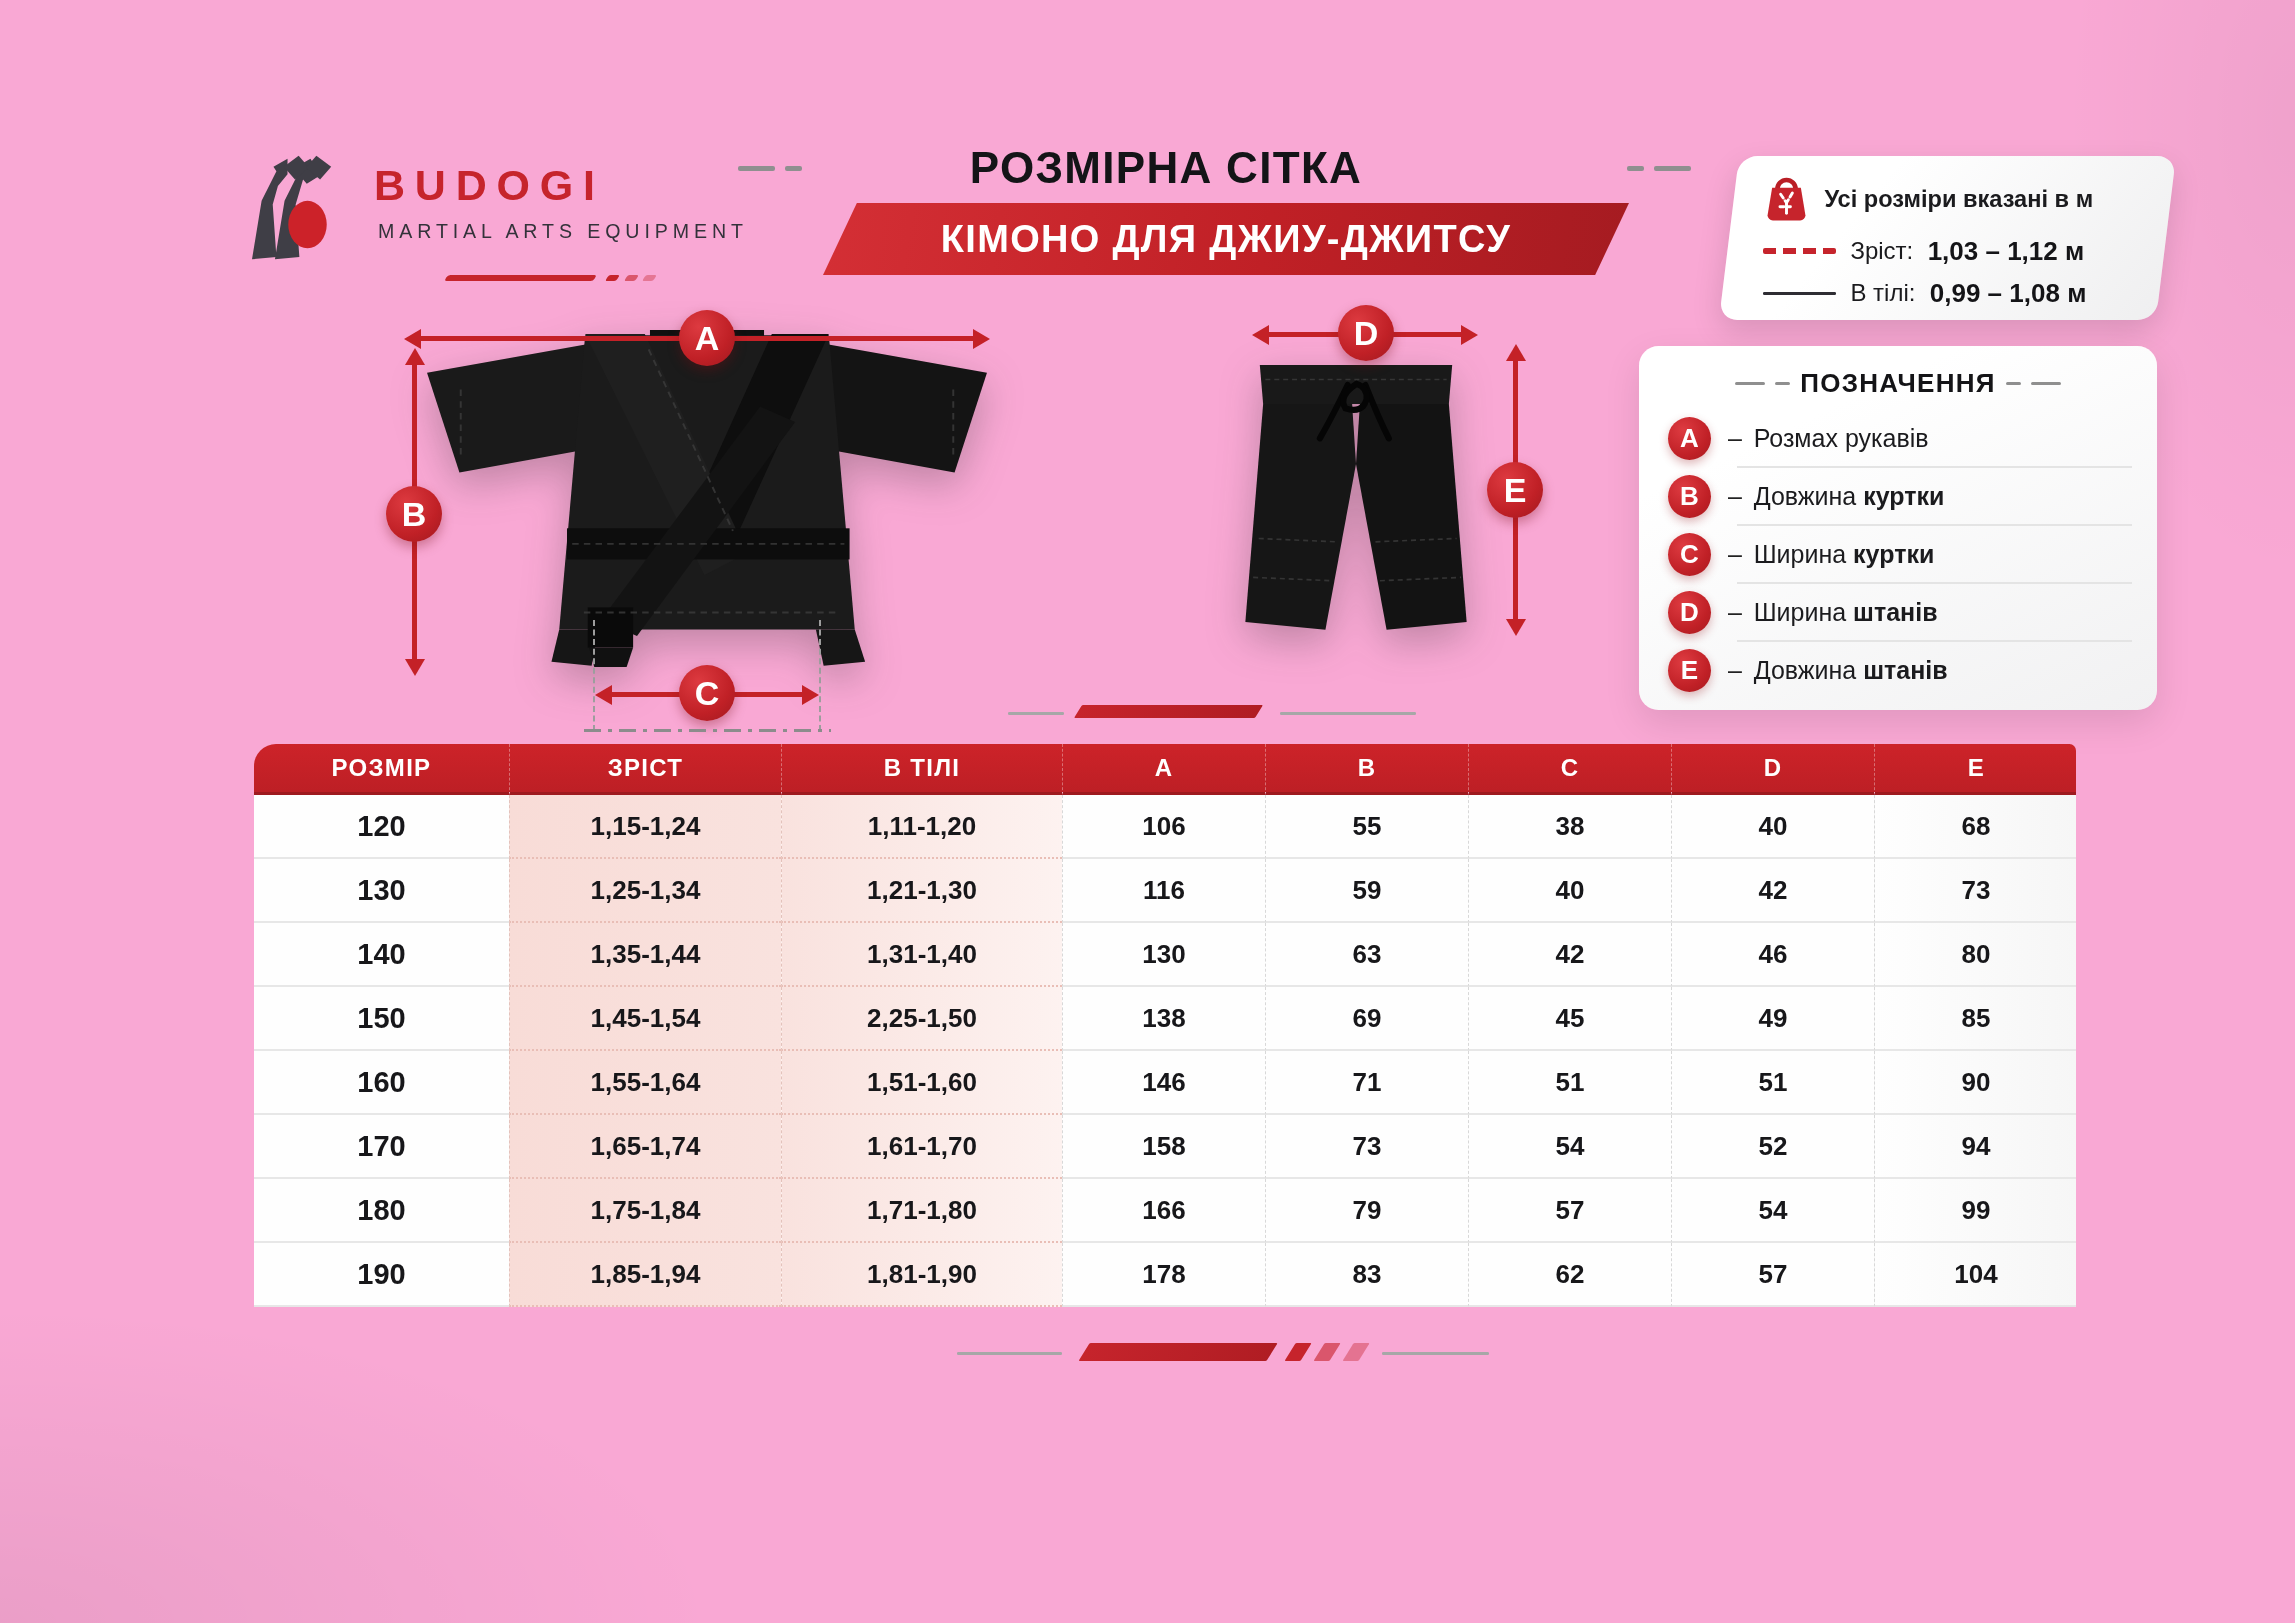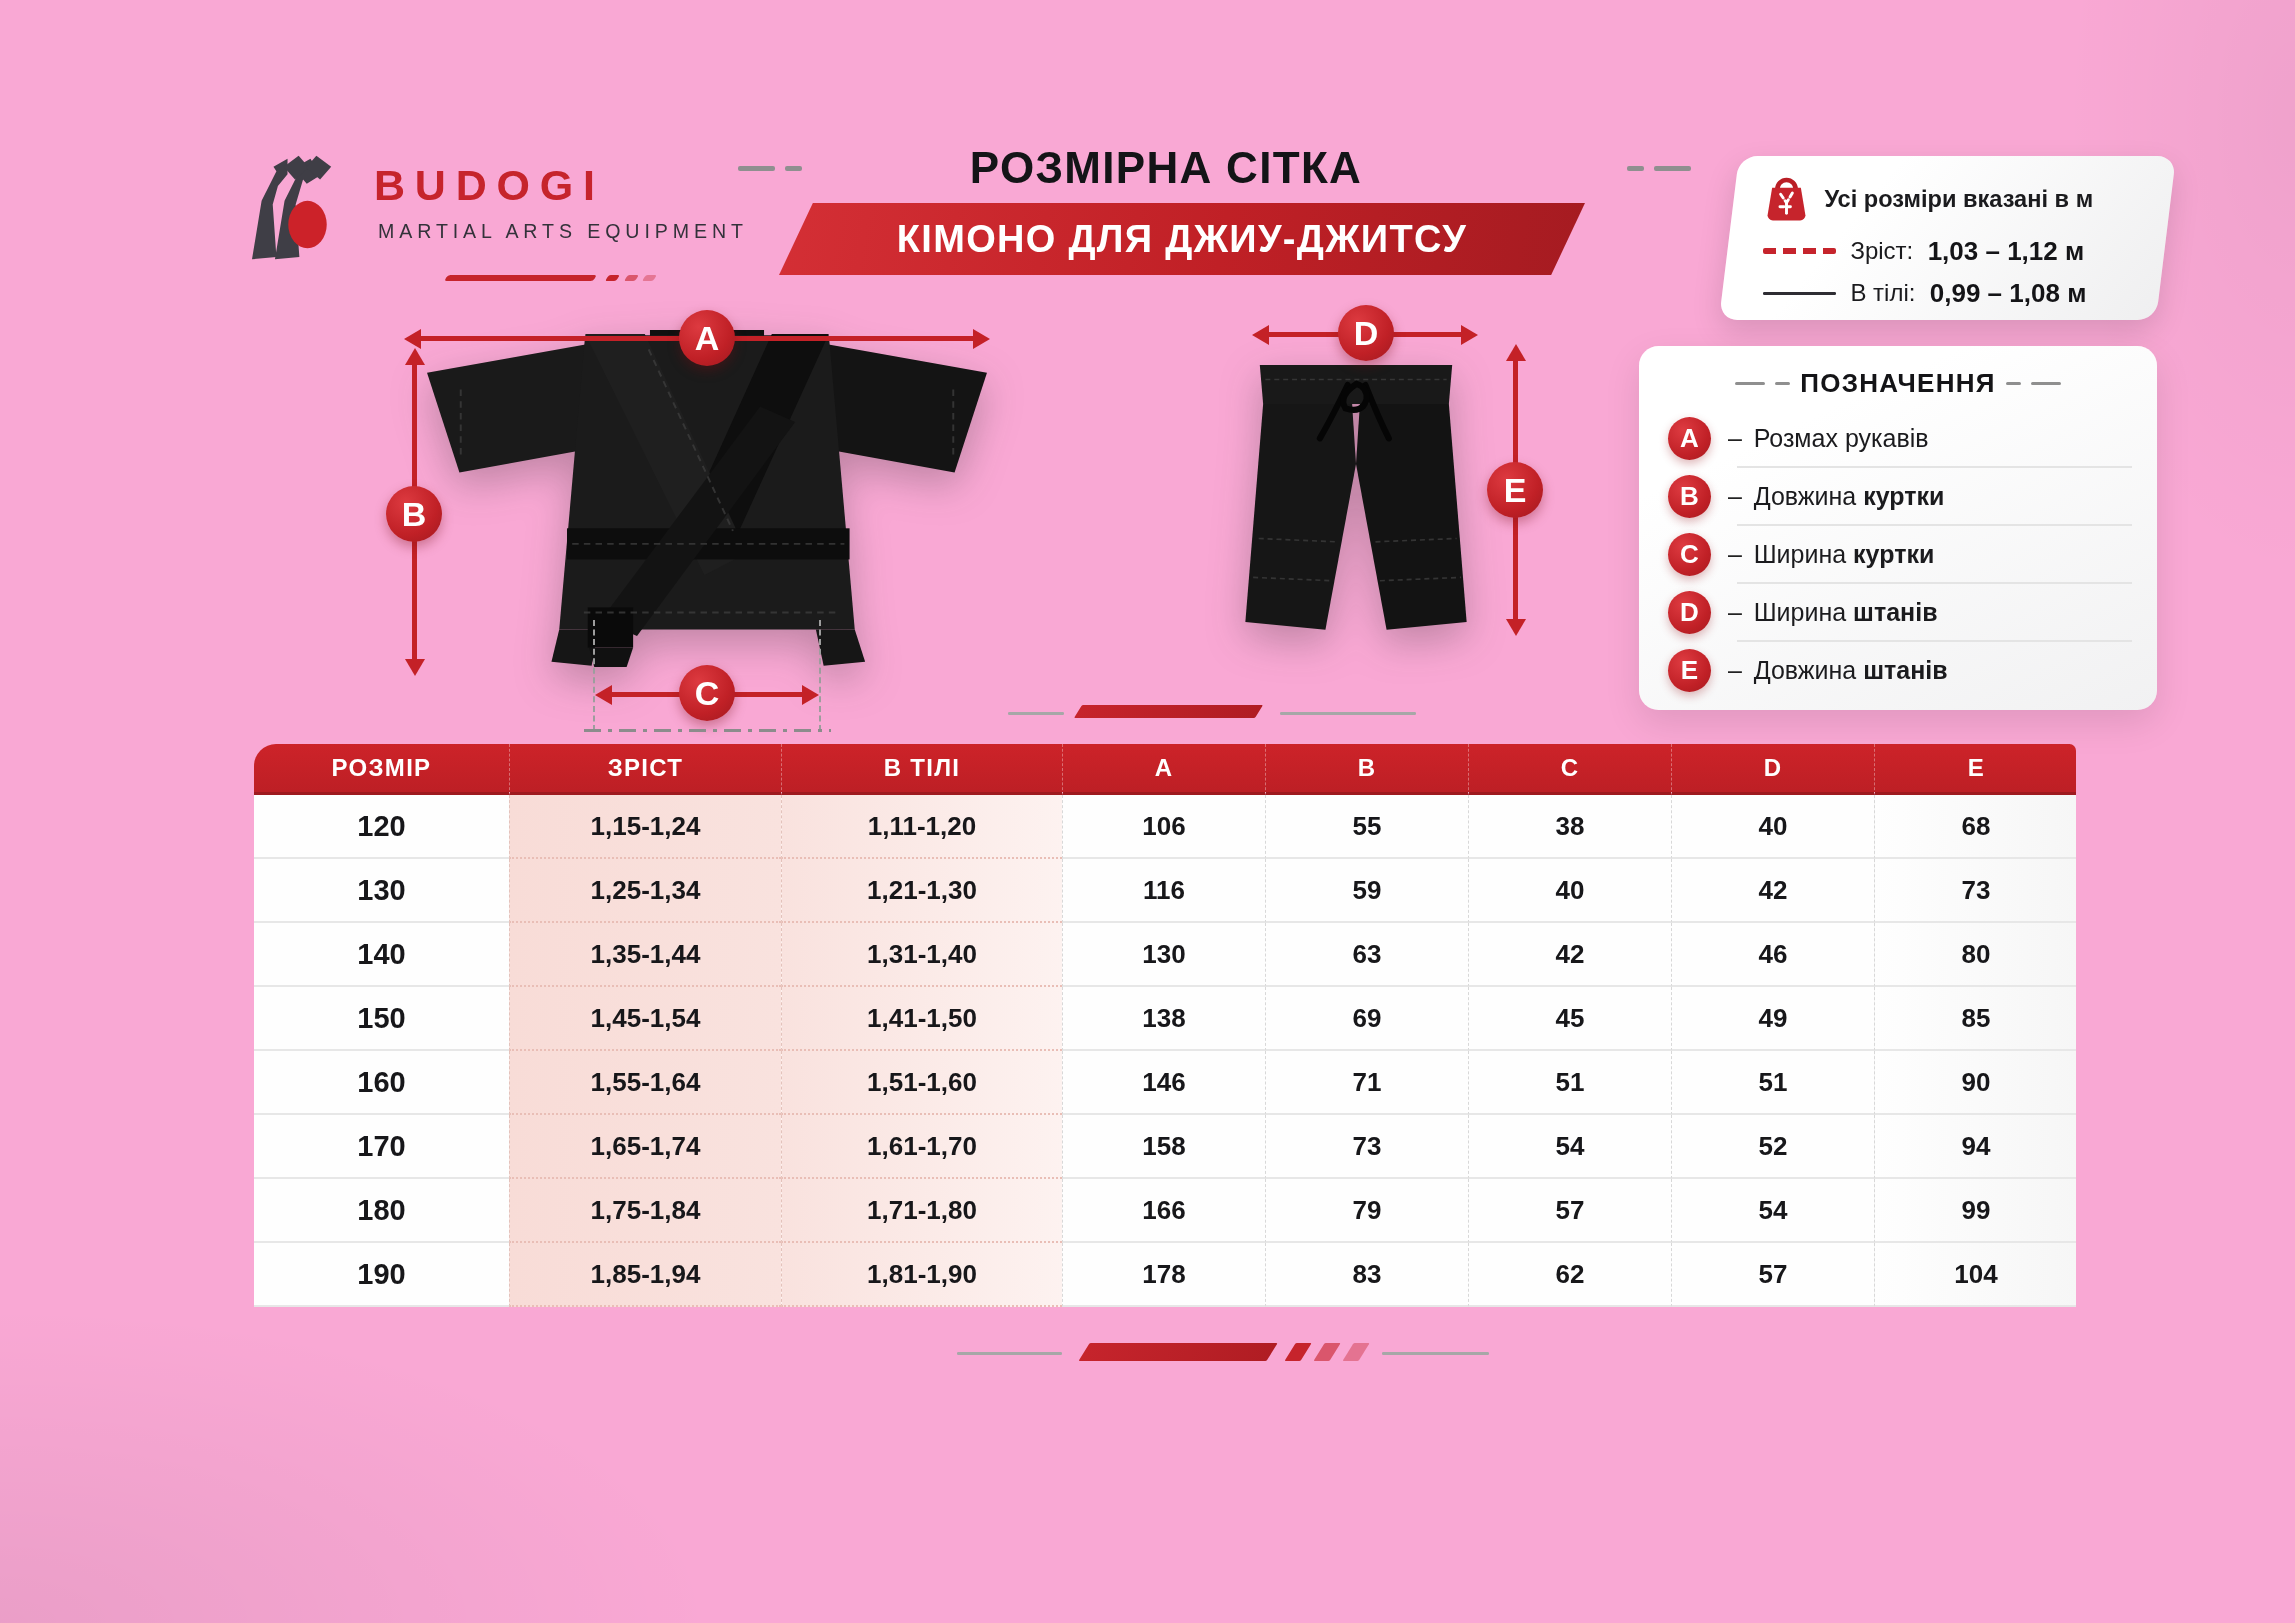--- a/index.html
+++ b/index.html
@@ -149,21 +149,21 @@
   <div class="abs logo-dash" style="left:607px;top:275px;"></div>
   <div class="abs logo-dash" style="left:626px;top:275px;opacity:.62;"></div>
   <div class="abs logo-dash" style="left:644px;top:275px;opacity:.38;"></div>
 
   <div class="abs tdash" style="left:738px;top:166px;width:37px;"></div>
   <div class="abs tdash" style="left:785px;top:166px;width:17px;"></div>
   <div class="abs page-title" style="left:763px;top:143px;width:806px;text-align:center;">РОЗМІРНА СІТКА</div>
   <div class="abs tdash" style="left:1627px;top:166px;width:17px;"></div>
   <div class="abs tdash" style="left:1654px;top:166px;width:37px;"></div>
 
-  <div class="abs banner" style="left:779px;top:203px;">
+  <div class="abs banner" style="left:823px;top:203px;">
     <span class="banner-txt">КІМОНО ДЛЯ ДЖИУ-ДЖИТСУ</span>
   </div>
 
   <div class="abs info-card" style="left:1729px;top:156px;">
     <div class="info-inner">
       <div class="info-row" style="height:56px;">
         <span style="flex:0 0 auto;line-height:0;">
           <svg viewBox="0 0 72 72" width="47" height="47">
             <path d="M22 20 a14 14 0 0 1 28 0" fill="none" stroke="#b91e25" stroke-width="7"></path>
             <path d="M14 18 h44 l7 42 a8 8 0 0 1 -8 8 h-42 a8 8 0 0 1 -8 -8 z" fill="#c6242c"></path>
@@ -315,21 +315,21 @@
       <div class="td sizecol">140</div>
       <div class="td pink1">1,35-1,44</div>
       <div class="td pink2">1,31-1,40</div>
       <div class="td colsep">130</div>
       <div class="td colsep">63</div>
       <div class="td colsep">42</div>
       <div class="td colsep">46</div>
       <div class="td colsep lastcol">80</div>
       <div class="td sizecol">150</div>
       <div class="td pink1">1,45-1,54</div>
-      <div class="td pink2">1,41-1,50</div>
+      <div class="td pink2">2,25-1,50</div>
       <div class="td colsep">138</div>
       <div class="td colsep">69</div>
       <div class="td colsep">45</div>
       <div class="td colsep">49</div>
       <div class="td colsep lastcol">85</div>
       <div class="td sizecol">160</div>
       <div class="td pink1">1,55-1,64</div>
       <div class="td pink2">1,51-1,60</div>
       <div class="td colsep">146</div>
       <div class="td colsep">71</div>

